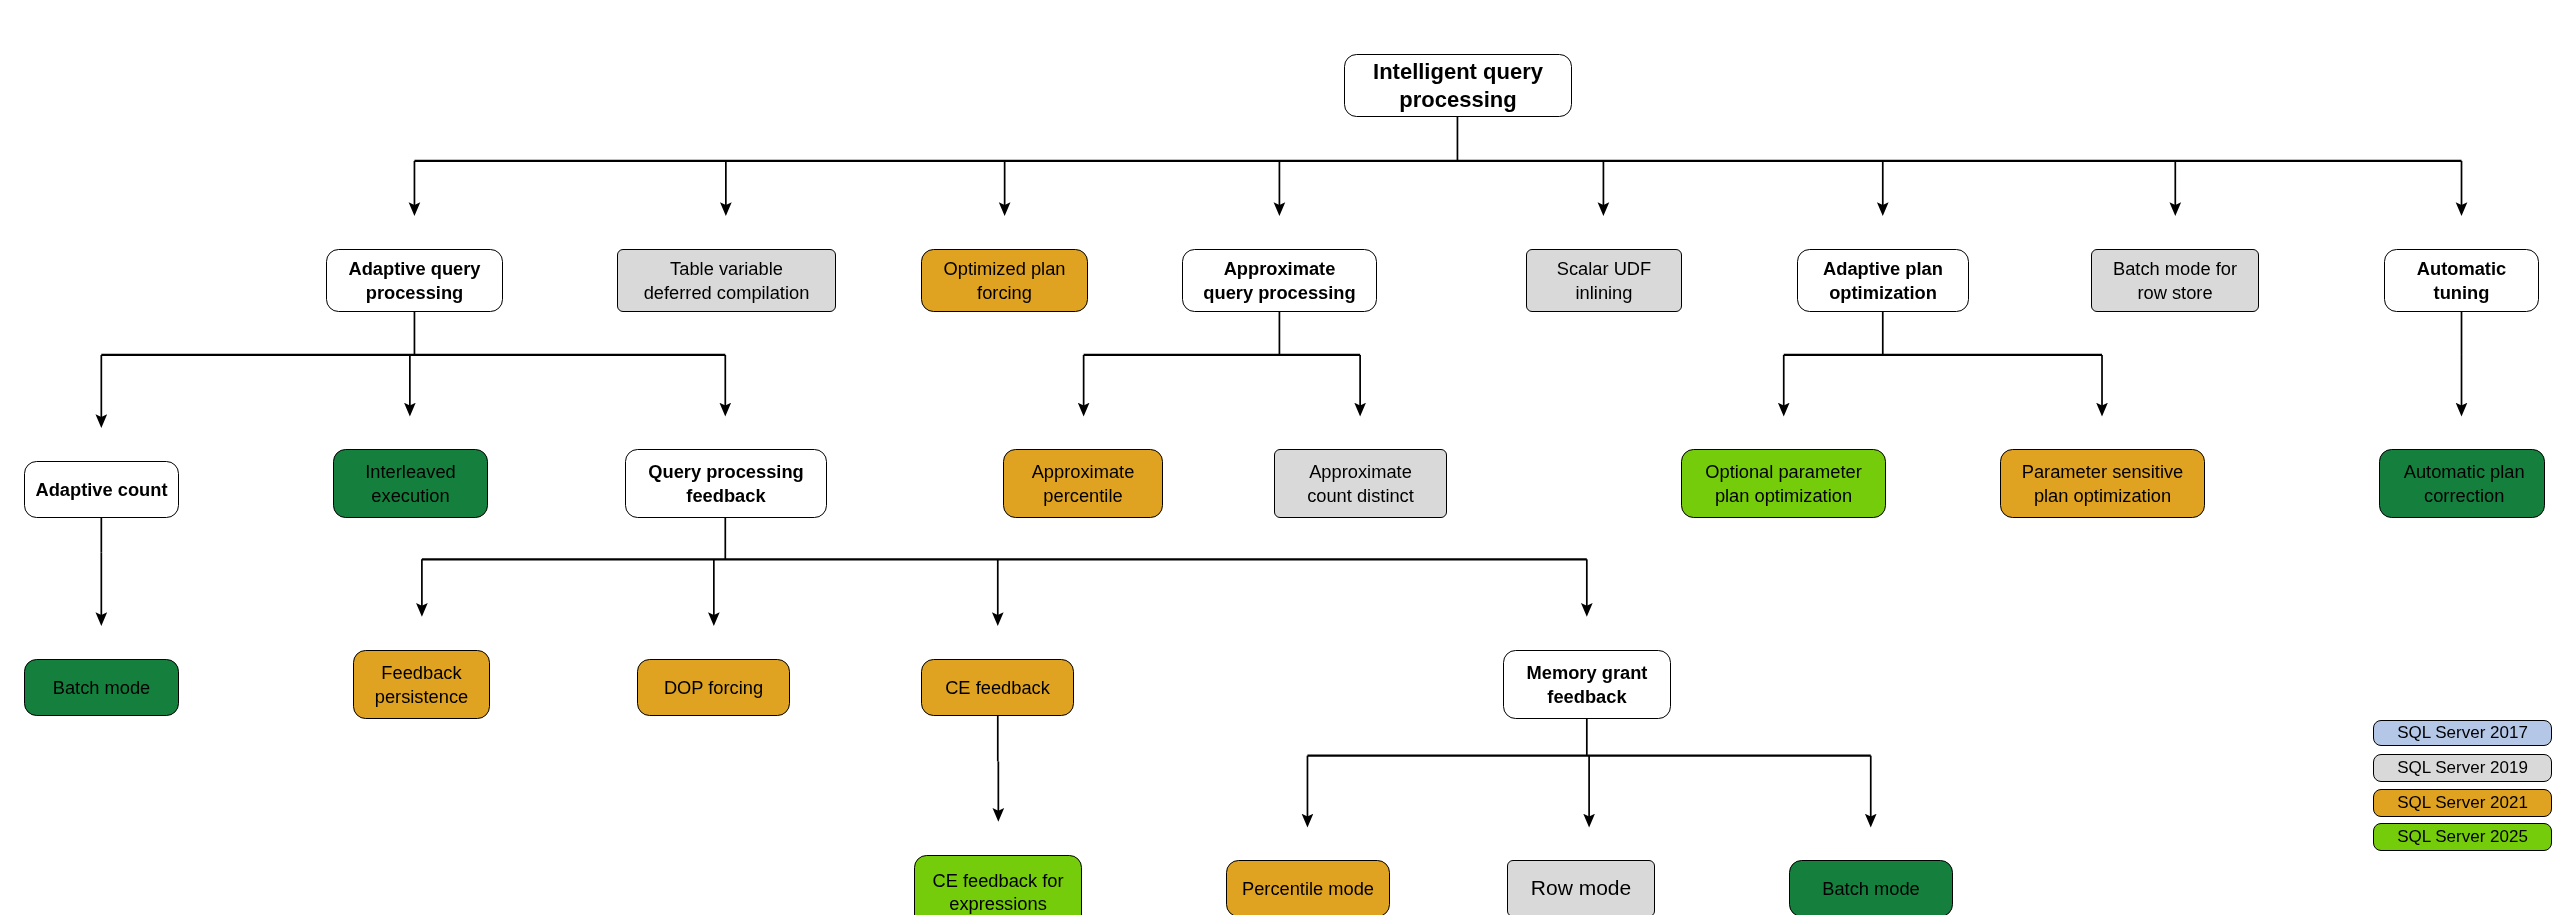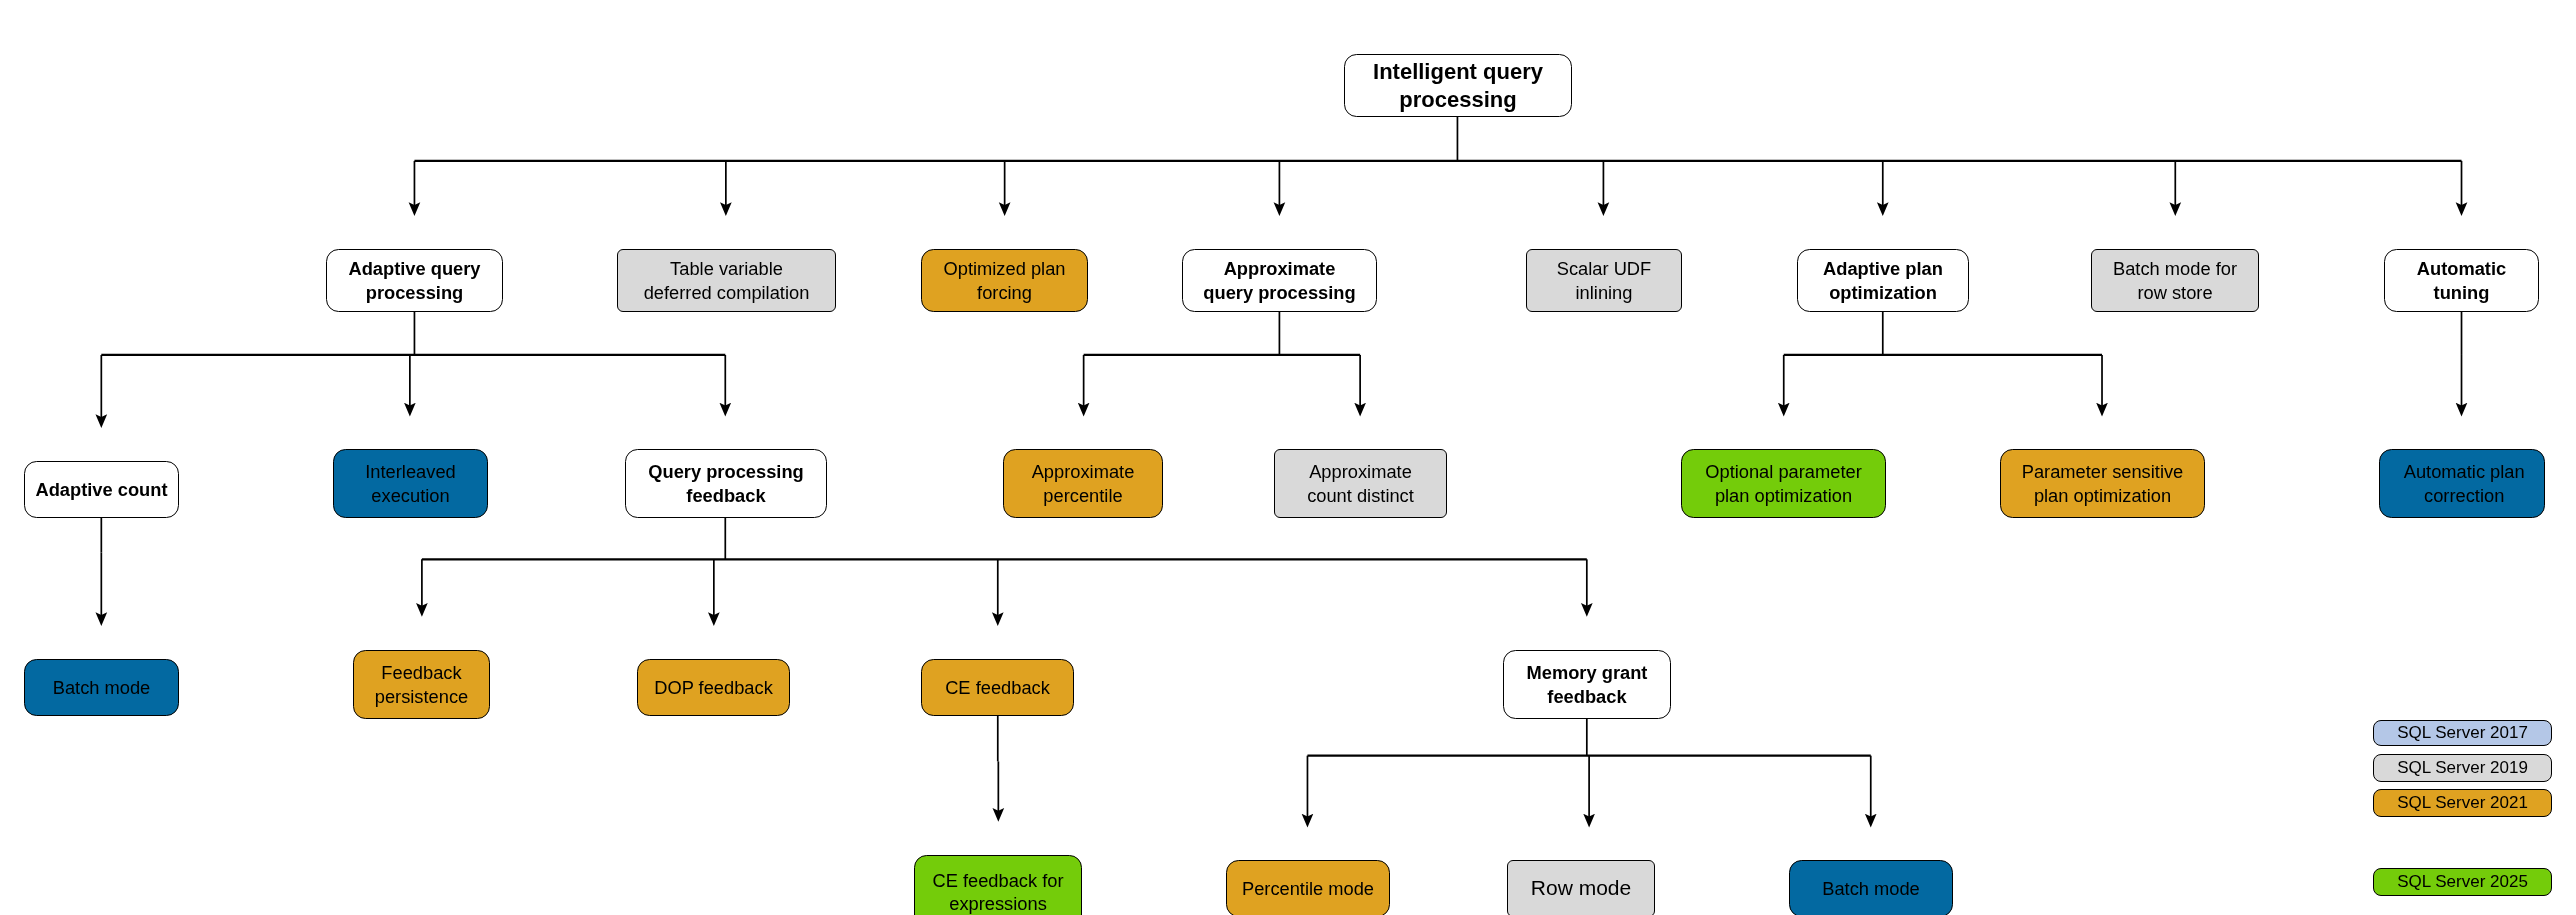--- a/index.html
+++ b/index.html
@@ -40,21 +40,21 @@
     padding: 2.3px 4.6px;
     z-index: 5;
     margin-top: 36px;
   }
   .node span {
     display: block;
     width: 100%;
   }
   .n-white  { background: #ffffff; }
   .n-gray   { background: #d9d9d9; border-radius: 6px; }
-  .n-blue   { background: #0369a1; }
+  .n-blue   { background: #15803d; }
   .n-orange { background: #dfa221; }
   .n-green  { background: #74cc0a; }
 
   .legend-item {
     position: absolute;
     box-sizing: border-box;
     border: 1.7px solid #000000;
     border-radius: 8px;
     display: flex;
     align-items: center;
@@ -170,21 +170,21 @@
       <div class="node n-blue" style="left: 2379px; top: 413px; width: 166px; height: 69px; font-size: 18.3px; font-weight: normal; padding-left: 9px;">
         <span>Automatic plan<br>correction</span>
       </div>
       <div class="node n-blue" style="left: 24px; top: 623px; width: 155px; height: 57px; font-size: 18.3px; font-weight: normal;">
         <span>Batch mode</span>
       </div>
       <div class="node n-orange" style="left: 353px; top: 614px; width: 137px; height: 69px; font-size: 18.3px; font-weight: normal;">
         <span>Feedback<br>persistence</span>
       </div>
       <div class="node n-orange" style="left: 637px; top: 623px; width: 153px; height: 57px; font-size: 18.3px; font-weight: normal;">
-        <span>DOP feedback</span>
+        <span>DOP forcing</span>
       </div>
       <div class="node n-orange" style="left: 921px; top: 623px; width: 153px; height: 57px; font-size: 18.3px; font-weight: normal;">
         <span>CE feedback</span>
       </div>
       <div class="node n-white" style="left: 1503px; top: 614px; width: 168px; height: 69px; font-size: 18.3px; font-weight: bold;">
         <span>Memory grant<br>feedback</span>
       </div>
       <div class="node n-green" style="left: 914px; top: 819px; width: 168px; height: 74px; font-size: 18.3px; font-weight: normal;">
         <span>CE feedback for<br>expressions</span>
       </div>
@@ -201,18 +201,18 @@
   <div id="legend-layer">
       <div class="legend-item" style="left: 2373px; top: 720px; width: 179px; height: 26px; background: rgb(180, 199, 231);">
         <span>SQL Server 2017</span>
       </div>
       <div class="legend-item" style="left: 2373px; top: 754px; width: 179px; height: 27.5px; background: rgb(217, 217, 217);">
         <span>SQL Server 2019</span>
       </div>
       <div class="legend-item" style="left: 2373px; top: 789px; width: 179px; height: 27.5px; background: rgb(223, 162, 33);">
         <span>SQL Server 2021</span>
       </div>
-      <div class="legend-item" style="left: 2373px; top: 868px; width: 179px; height: 27.5px; background: rgb(116, 204, 10);">
+      <div class="legend-item" style="left: 2373px; top: 823px; width: 179px; height: 27.5px; background: rgb(116, 204, 10);">
         <span>SQL Server 2025</span>
       </div>
     </div>
 </div>
 
 
 </body></html>

